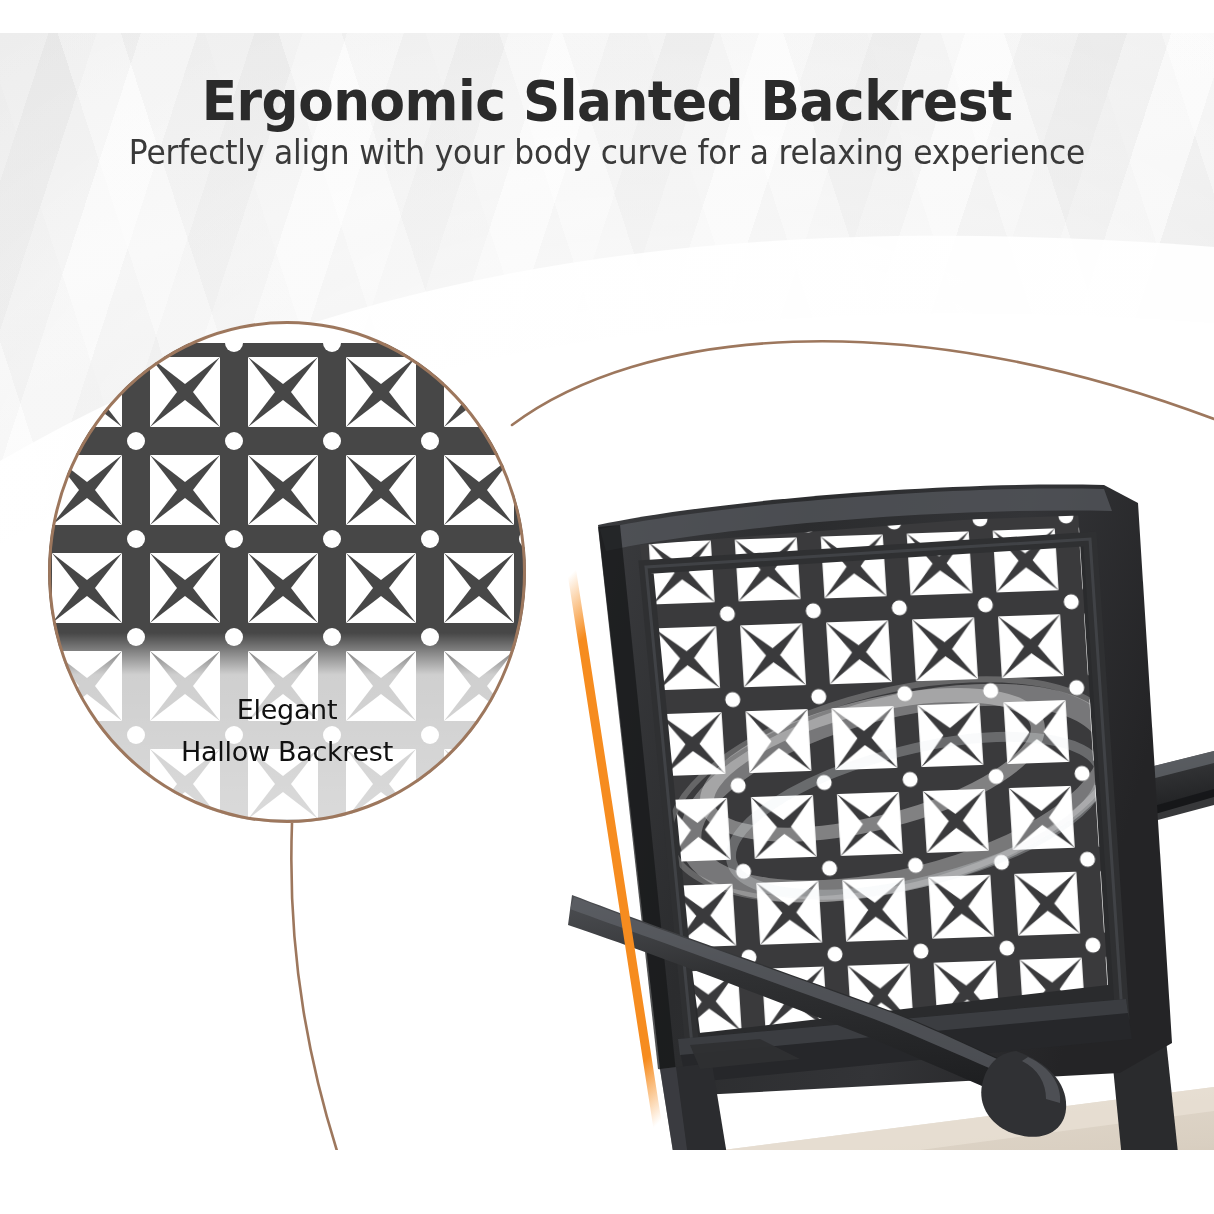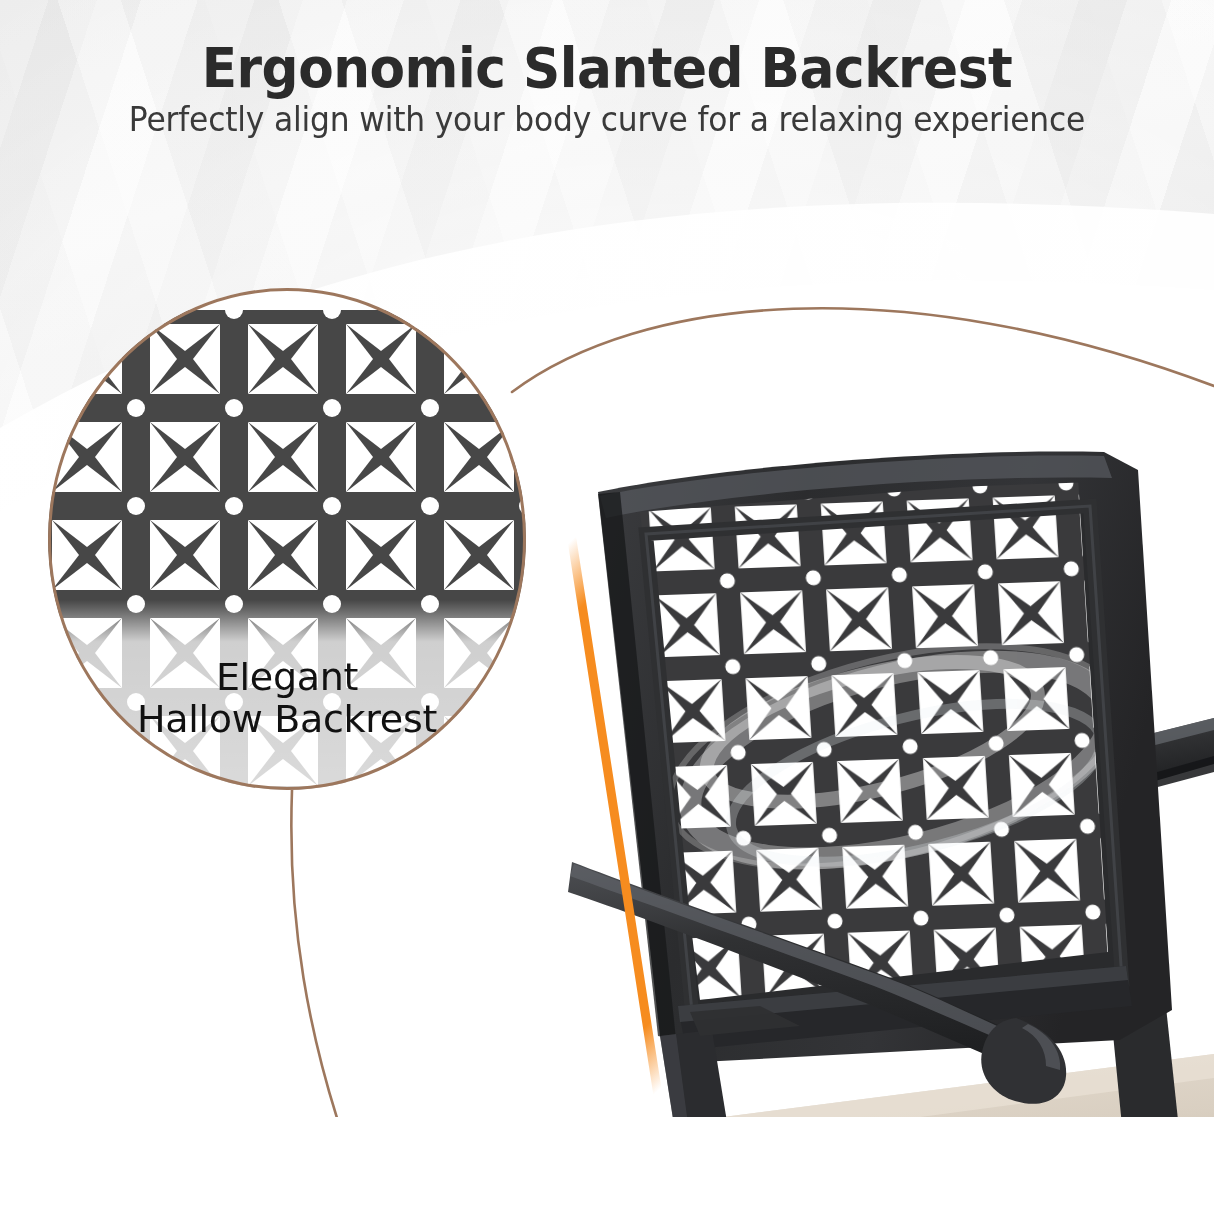--- a/index.html
+++ b/index.html
@@ -1,21 +1,21 @@
 <!DOCTYPE html>
 <html><head>
 <meta charset="utf-8">
 <style>
   html,body{margin:0;padding:0;}
   body{
     width:1214px;height:1214px;overflow:hidden;position:relative;
     font-family:"Liberation Sans", sans-serif;
     background:#ffffff;
   }
-  .stage{position:absolute;inset:0;width:1214px;height:1117px;overflow:hidden;}
+  .stage{position:absolute;inset:0;width:1214px;height:1117px;overflow:hidden;margin-top:33px;}
 
   
   .bg-base{position:absolute;inset:0;
     background:linear-gradient(165deg,#ececec 0%,#f1f1f1 18%,#e9e9e9 38%,#f4f4f4 55%,#eaeaea 72%,#f2f2f2 100%);}
   .bg-bands{position:absolute;inset:-20%;
     background:
       repeating-linear-gradient(108deg,
         rgba(255,255,255,0.00) 0px,
         rgba(255,255,255,0.00) 42px,
         rgba(255,255,255,0.55) 42px,
@@ -52,21 +52,21 @@
   .leaders{position:absolute;inset:0;}
 
   
   .callout{position:absolute;left:48px;top:288px;width:478px;height:502px;}
   .callout-clip{position:absolute;inset:0;border-radius:50%;overflow:hidden;background:#ffffff;}
   .callout-ring{position:absolute;inset:0;border-radius:50%;
     border:3px solid #9d775d;box-sizing:border-box;pointer-events:none;}
   .callout-fade{position:absolute;left:0;right:0;bottom:0;height:190px;
     background:linear-gradient(180deg, rgba(255,255,255,0) 0%, rgba(255,255,255,0.74) 22%, rgba(255,255,255,0.80) 100%);}
   .callout-label{position:absolute;left:0;right:0;bottom:50px;text-align:center;
-    font-size:38px;line-height:42px;color:#111;font-weight:400;
+    font-size:27px;line-height:42px;color:#111;font-weight:400;
     font-family:"DejaVu Sans","Liberation Sans",sans-serif;letter-spacing:-0.3px;}
 
   
   .chair{position:absolute;left:0;top:0;width:1214px;height:1214px;}
 
   .orange-line{position:absolute;inset:0;}
 </style>
 </head>
 <body>
 

